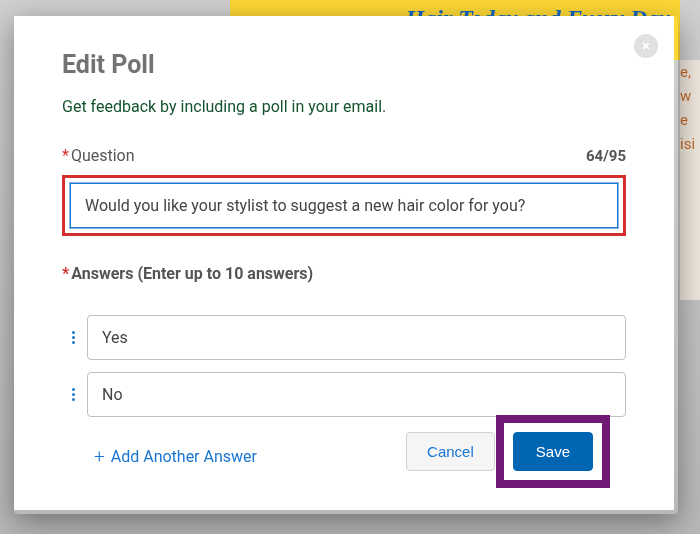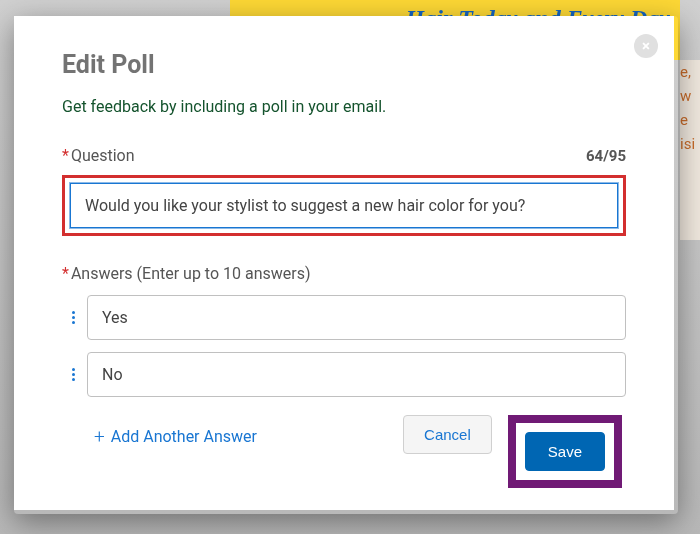--- a/index.html
+++ b/index.html
@@ -163,24 +163,24 @@
       margin-top: 8px;
     }
     .plus-icon {
       font-size: 19px;
       font-weight: 300;
       line-height: 1;
     }
     .footer-buttons {
       position: absolute;
       bottom: 22px;
-      right: 52px;
-      display: flex;
-      gap: 16px;
-      align-items: flex-start;
+      right: 64px;
+      display: flex;
+      gap: 1px;
+      align-items: center;
     }
     .btn-cancel {
       background: #f5f5f5;
       border: 1px solid #d0d0d0;
       border-radius: 4px;
       padding: 10px 20px;
       font-size: 15px;
       color: #1976d2;
       cursor: pointer;
     }
@@ -195,21 +195,21 @@
       padding: 10px 22px;
       font-size: 15px;
       color: #fff;
       cursor: pointer;
     }
     .bg-right-text {
       position: absolute;
       right: 0;
       top: 60px;
       width: 20px;
-      height: 180px;
+      height: 240px;
       color: #c76b2a;
       background: #f0e8de;
       font-size: 15px;
       overflow: hidden;
       line-height: 1.6;
     }
   </style>
 </head>
 <body>
 
@@ -239,21 +239,21 @@
     </div>
     <span class="char-count">64/95</span>
   </div>
 
   <div class="question-highlight">
     <div class="question-input-wrap">
       <input type="text" class="question-input" value="Would you like your stylist to suggest a new hair color for you?" style="">
     </div>
   </div>
 
-  <div style="margin-bottom: 12px;">
+  <div style="margin-bottom: 32px; font-weight: bold;">
     <span class="required-star">*</span><span class="field-label">Answers (Enter up to 10 answers)</span>
   </div>
 
   <div class="answers-section">
     <div class="answer-row">
       <div class="drag-handle">
         <div class="drag-dot"></div>
           <div class="drag-dot"></div>
           <div class="drag-dot"></div>
       </div>

